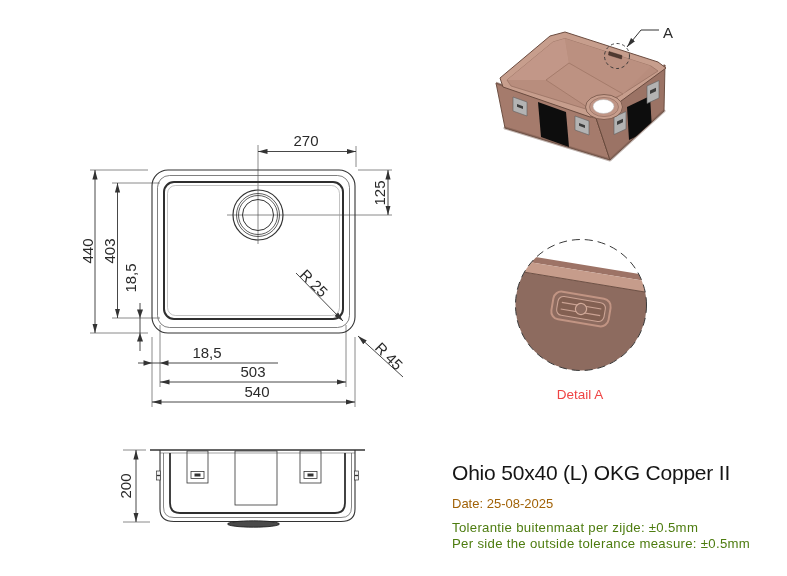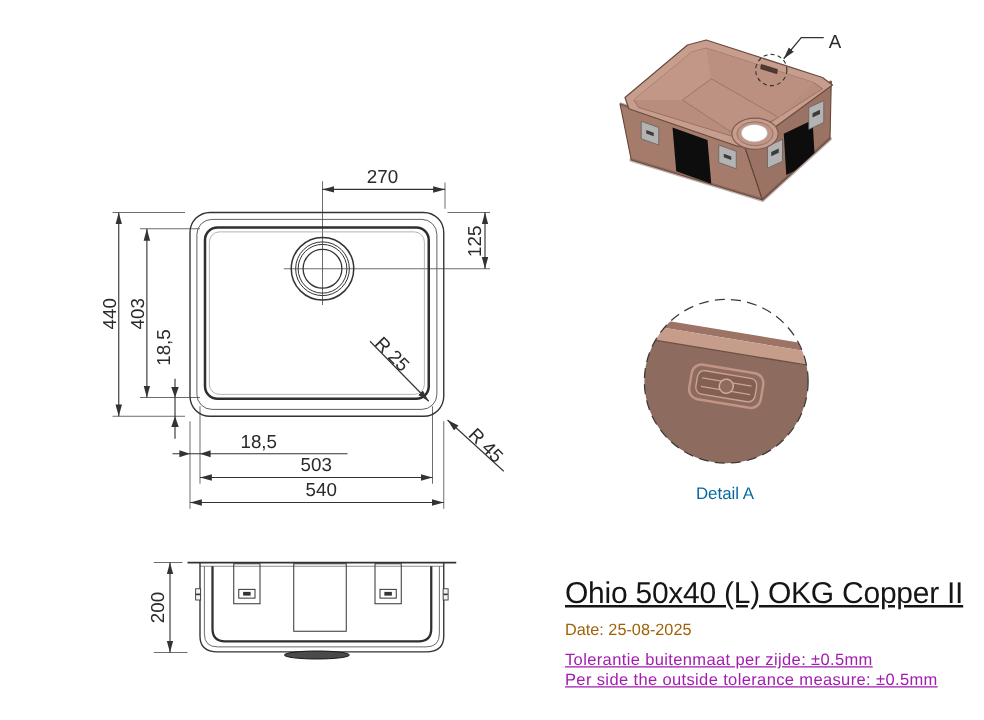--- a/index.html
+++ b/index.html
@@ -6,26 +6,26 @@
   .canvas{
     position:relative;width:787px;height:576px;background:#ffffff;overflow:hidden;
     font-family:"Liberation Sans",sans-serif;color:#222;
   }
   .canvas svg{position:absolute;}
   svg text{
     font-family:"Liberation Sans",sans-serif;
     fill:#2a2a2a;font-size:15px;
   }
   .caption{
-    position:absolute;font-size:13.5px;color:#0369a1;text-align:center;
+    position:absolute;font-size:13.5px;color:#ef4444;text-align:center;
   }
   .title-block{position:absolute;left:452px;top:461px;width:330px;}
-  .product-title{font-size:24px;letter-spacing:-0.2px;color:#151515;white-space:nowrap;text-decoration:underline;}
+  .product-title{font-size:21px;letter-spacing:-0.2px;color:#151515;white-space:nowrap;}
   .date-line{position:absolute;left:452px;top:496px;font-size:13px;color:#a16207;}
-  .tolerances{position:absolute;left:452px;top:520px;font-size:13.2px;line-height:16.3px;letter-spacing:0.3px;color:#a21caf;white-space:nowrap;text-decoration:underline;}
+  .tolerances{position:absolute;left:452px;top:520px;font-size:13.2px;line-height:16.3px;letter-spacing:0.3px;color:#4d7c0f;white-space:nowrap;}
 </style>
 </head>
 <body>
 
 <div class="canvas">
 
   <svg style="left:0;top:0" width="787" height="576" viewBox="0 0 787 576">
     <defs>
       <marker id="arr" viewBox="0 0 10 6" refX="9.5" refY="3" markerWidth="10" markerHeight="6" markerUnits="userSpaceOnUse" orient="auto-start-reverse">
         <path d="M0,0.4 L9.5,3 L0,5.6 Z" fill="#333"></path>

